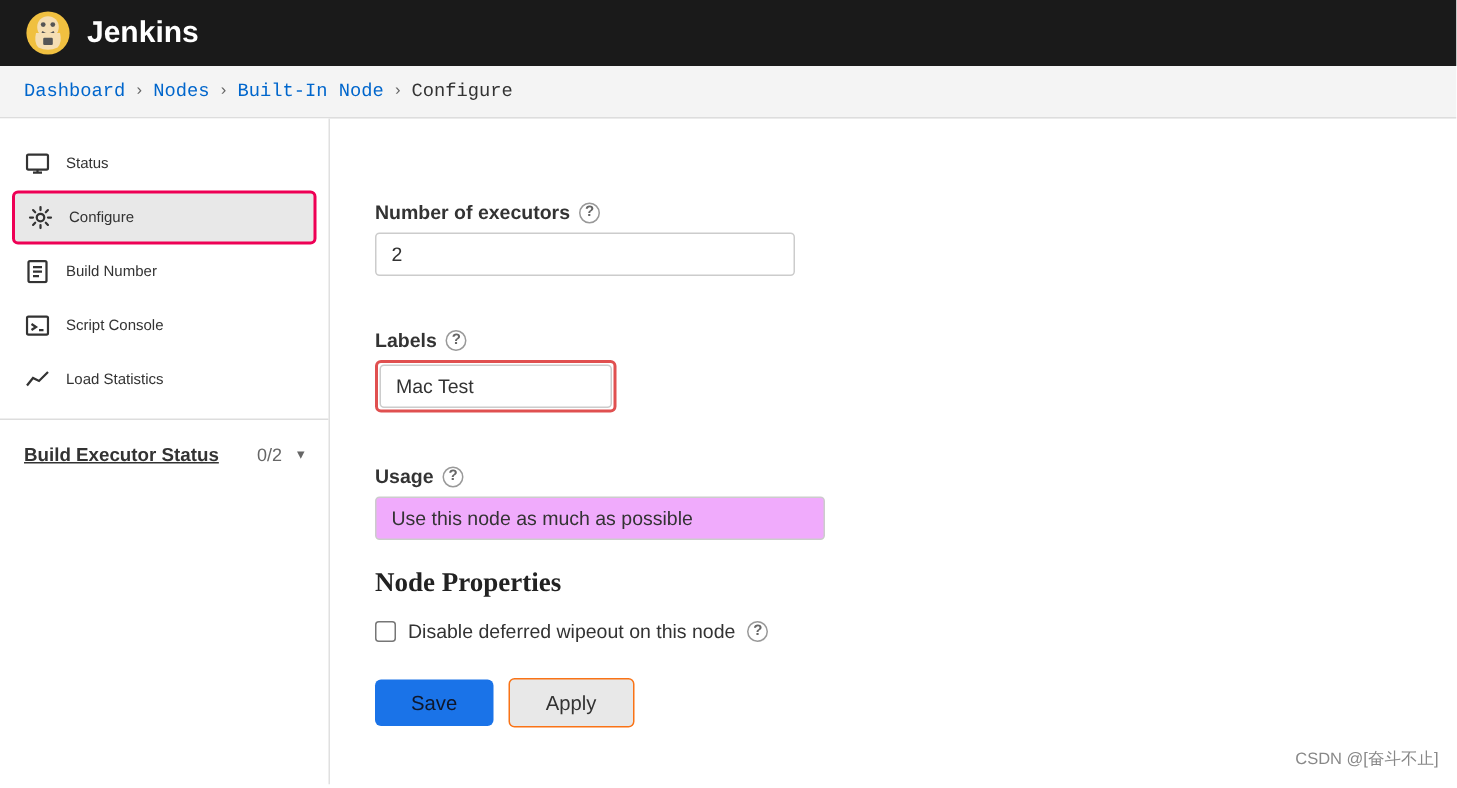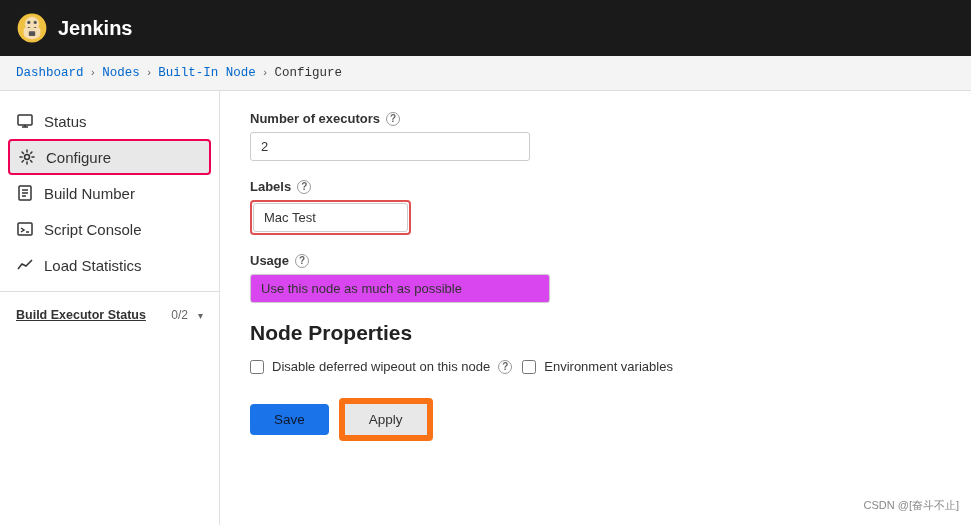--- a/index.html
+++ b/index.html
@@ -4,21 +4,21 @@
   <style>
     * { margin: 0; padding: 0; box-sizing: border-box; }
     body { font-family: -apple-system, BlinkMacSystemFont, 'Segoe UI', sans-serif; font-size: 13px; background: #fff; color: #333; }
 
     
     .header {
       background: #1a1a1a;
       display: flex;
       align-items: center;
       padding: 0 16px;
-      height: 56px;
+      height: 44px;
     }
     .header-logo {
       display: flex;
       align-items: center;
       gap: 10px;
     }
     .logo-img {
       width: 32px;
       height: 32px;
     }
@@ -67,21 +67,21 @@
       padding: 12px 0;
       background: #fff;
     }
     .sidebar-item {
       display: flex;
       align-items: center;
       gap: 10px;
       padding: 9px 16px;
       cursor: pointer;
       color: #333;
-      font-size: 15px;
+      font-size: 10px;
       text-decoration: none;
       border-radius: 0;
     }
     .sidebar-item.active {
       background: #e8e8e8;
       border: 2px solid #e05;
       border-radius: 4px;
       margin: 0 8px;
       padding: 7px 8px;
     }
@@ -137,20 +137,21 @@
     }
 
     .form-label {
       display: flex;
       align-items: center;
       gap: 6px;
       font-size: 13px;
       font-weight: 600;
       margin-bottom: 6px;
       color: #333;
+      margin-top: 35px;
     }
     .help-icon {
       display: inline-flex;
       align-items: center;
       justify-content: center;
       width: 14px;
       height: 14px;
       border-radius: 50%;
       border: 1px solid #999;
       font-size: 10px;
@@ -180,30 +181,31 @@
       width: 155px;
     }
 
     .form-select {
       width: 300px;
       padding: 6px 10px;
       border: 1px solid #ccc;
       border-radius: 3px;
       font-size: 13px;
       color: #333;
-      background: #d946ef;
+      background: #f0abfc;
       outline: none;
       appearance: none;
     }
 
     .section-title {
-      font-size: 21px;
+      font-size: 18px;
       font-weight: bold;
       margin-bottom: 14px;
       color: #222;
+      font-family: Liberation Serif, serif;
     }
 
     .checkbox-group {
       display: flex;
       flex-direction: row;
       gap: 10px;
     }
     .checkbox-item {
       display: flex;
       align-items: center;
@@ -229,21 +231,21 @@
       border: none;
       padding: 8px 24px;
       border-radius: 4px;
       font-size: 13.5px;
       cursor: pointer;
       font-weight: 500;
     }
     .btn-apply {
       background: #e8e8e8;
       color: #333;
-      border: 6px solid #f97316;
+      border: 1px solid #f97316;
       padding: 8px 24px;
       border-radius: 4px;
       font-size: 13.5px;
       cursor: pointer;
       font-weight: 500;
     }
 
     .watermark {
       position: fixed;
       bottom: 12px;
@@ -388,24 +390,20 @@
       <div class="section-title">Node Properties</div>
       <div class="checkbox-group">
 
         <label class="checkbox-item">
           <input type="checkbox" style="">
           <span>Disable deferred wipeout on this node</span>
           <span class="help-icon">?</span>
         </label>
 
 
-        <label class="checkbox-item">
-          <input type="checkbox" style="">
-          <span>Environment variables</span>
-        </label>
 
       </div>
     </div>
 
     <div class="buttons-row">
       <button class="btn-save">Save</button>
       <button class="btn-apply">Apply</button>
     </div>
 
   </main>

